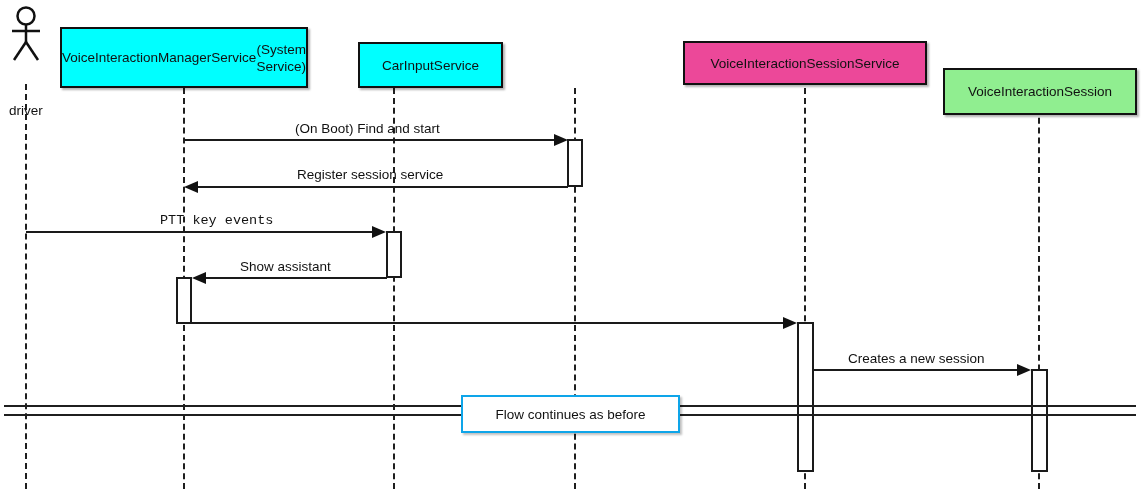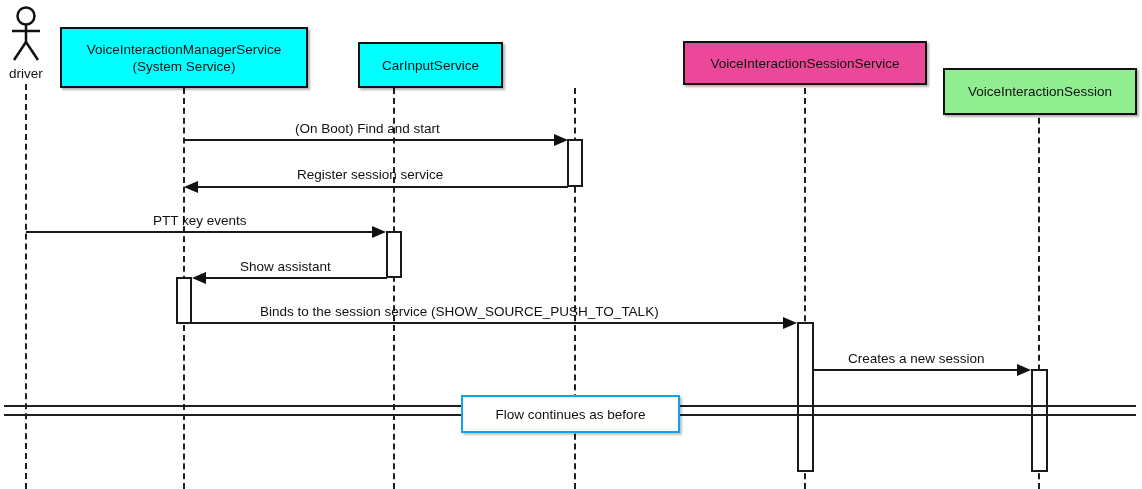--- a/index.html
+++ b/index.html
@@ -16,32 +16,33 @@
     position: absolute;
     width: 0;
     border-left: 2px dashed #1f1f1f;
   }
   .pbox {
     position: absolute;
     box-sizing: border-box;
     border: 2px solid #111;
     box-shadow: 2px 2px 2px rgba(0,0,0,0.3);
     display: flex;
-    flex-direction: column;
+    flex-direction: row;
     align-items: center;
     justify-content: center;
     text-align: center;
     font-size: 13.5px;
     line-height: 17px;
   }
   .actor-label {
     position: absolute;
     font-size: 13.5px;
     text-align: center;
     white-space: nowrap;
+    margin-top: 37px;
   }
   .act {
     position: absolute;
     box-sizing: border-box;
     background: #ffffff;
     border: 2px solid #1a1a1a;
   }
   .mline {
     position: absolute;
     height: 2px;
@@ -111,29 +112,28 @@
   <div class="mline" style="left:184px; top:139px; width:370px;"></div>
   <div class="head-right" style="left:554px; top:134px;"></div>
   <div class="mlabel" style="left:295px; top:121px;">(On Boot) Find and start</div>
 
   <div class="mline" style="left:198px; top:186px; width:370px;"></div>
   <div class="head-left" style="left:184px; top:181px;"></div>
   <div class="mlabel" style="left:297px; top:167px;">Register session service</div>
 
   <div class="mline" style="left:26px; top:231px; width:346px;"></div>
   <div class="head-right" style="left:372px; top:226px;"></div>
-  <div class="mlabel" style="left:153px; top:213px;">PTT key events</div>
+  <div class="mlabel" style="left:160px; top:213px;font-family:Liberation Mono, monospace;">PTT key events</div>
 
   <div class="mline" style="left:206px; top:277px; width:181px;"></div>
   <div class="head-left" style="left:192px; top:272px;"></div>
   <div class="mlabel" style="left:240px; top:259px;">Show assistant</div>
 
   <div class="mline" style="left:192px; top:322px; width:591px;"></div>
   <div class="head-right" style="left:783px; top:317px;"></div>
-  <div class="mlabel" style="left:260px; top:304px;">Binds to the session service (SHOW_SOURCE_PUSH_TO_TALK)</div>
 
   <div class="mline" style="left:814px; top:369px; width:203px;"></div>
   <div class="head-right" style="left:1017px; top:364px;"></div>
   <div class="mlabel" style="left:848px; top:351px;">Creates a new session</div>
 
   <div class="divbox">
     <span>Flow continues as before</span>
   </div>
 
   <svg style="position:absolute; left:6px; top:4px;" width="40" height="62" viewBox="0 0 40 62">

